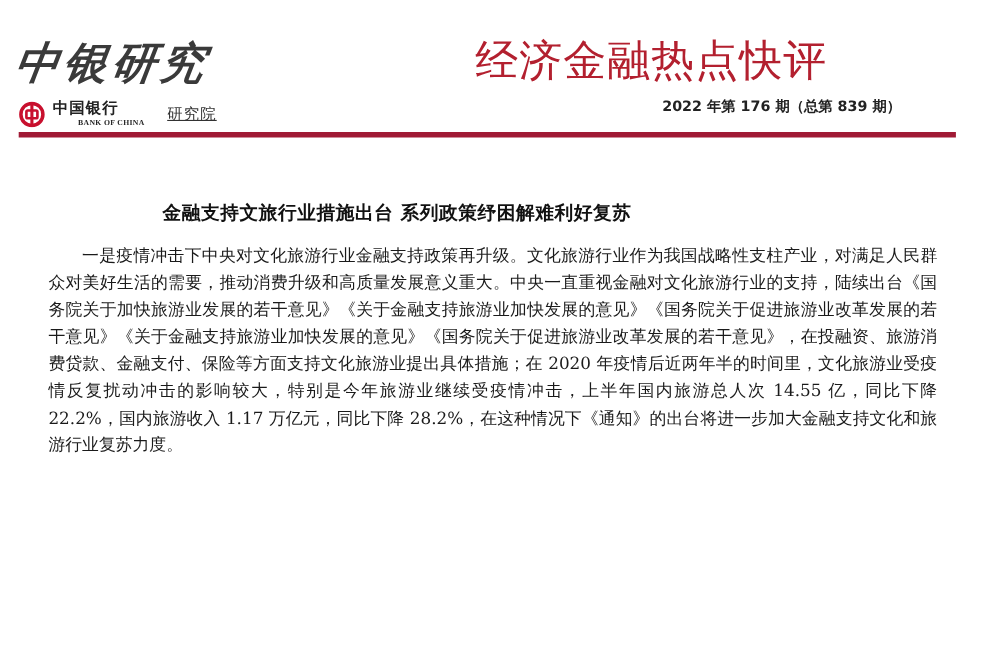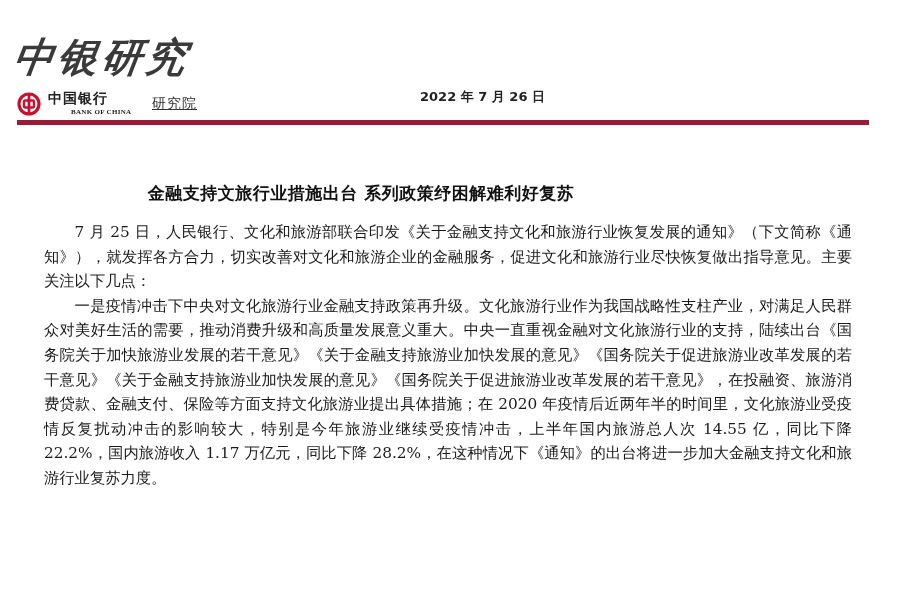--- a/index.html
+++ b/index.html
@@ -32,23 +32,23 @@
 
   <svg class="boc-logo" viewBox="0 0 24 24">
     <circle cx="12" cy="12" r="10" fill="none" stroke="#c8102e" stroke-width="3.2"></circle>
     <rect x="7" y="8.5" width="10" height="7" rx="1.2" fill="none" stroke="#c8102e" stroke-width="2.4"></rect>
     <rect x="10.6" y="1.5" width="2.8" height="21" fill="#c8102e"></rect>
   </svg>
   <div class="boc-cn">中国银行</div>
   <div class="boc-en">BANK OF CHINA</div>
   <div class="institute">研究院</div>
 
-  <div class="date">2022 年 7 月 26 日</div>
+  <div class="report-title">经济金融热点快评</div>
+  <div class="issue">2022 年第 176 期（总第 839 期）</div>
 
   <div class="rule"></div>
 </div>
 
 <div class="headline">金融支持文旅行业措施出台  系列政策纾困解难利好复苏</div>
 
 <div class="body">
-  <p class="para"><span class="lead"></span><span>7 月 25 日，人民银行、文化和旅游部联合印发《关于金融支持文化和旅游行业恢复发展的通知》（下文简称《通知》），就发挥各方合力，切实改善对文化和旅游企业的金融服务，促进文化和旅游行业尽快恢复做出指导意见。主要关注以下几点：</span></p>
   <p class="para"><span class="lead">一是疫情冲击下中央对文化旅游行业金融支持政策再升级。</span><span>文化旅游行业作为我国战略性支柱产业，对满足人民群众对美好生活的需要，推动消费升级和高质量发展意义重大。中央一直重视金融对文化旅游行业的支持，陆续出台《国务院关于加快旅游业发展的若干意见》《关于金融支持旅游业加快发展的意见》《国务院关于促进旅游业改革发展的若干意见》《关于金融支持旅游业加快发展的意见》《国务院关于促进旅游业改革发展的若干意见》，在投融资、旅游消费贷款、金融支付、保险等方面支持文化旅游业提出具体措施；在 2020 年疫情后近两年半的时间里，文化旅游业受疫情反复扰动冲击的影响较大，特别是今年旅游业继续受疫情冲击，上半年国内旅游总人次 14.55 亿，同比下降 22.2%，国内旅游收入 1.17 万亿元，同比下降 28.2%，在这种情况下《通知》的出台将进一步加大金融支持文化和旅游行业复苏力度。</span></p>
 </div>
 
 </body></html>

